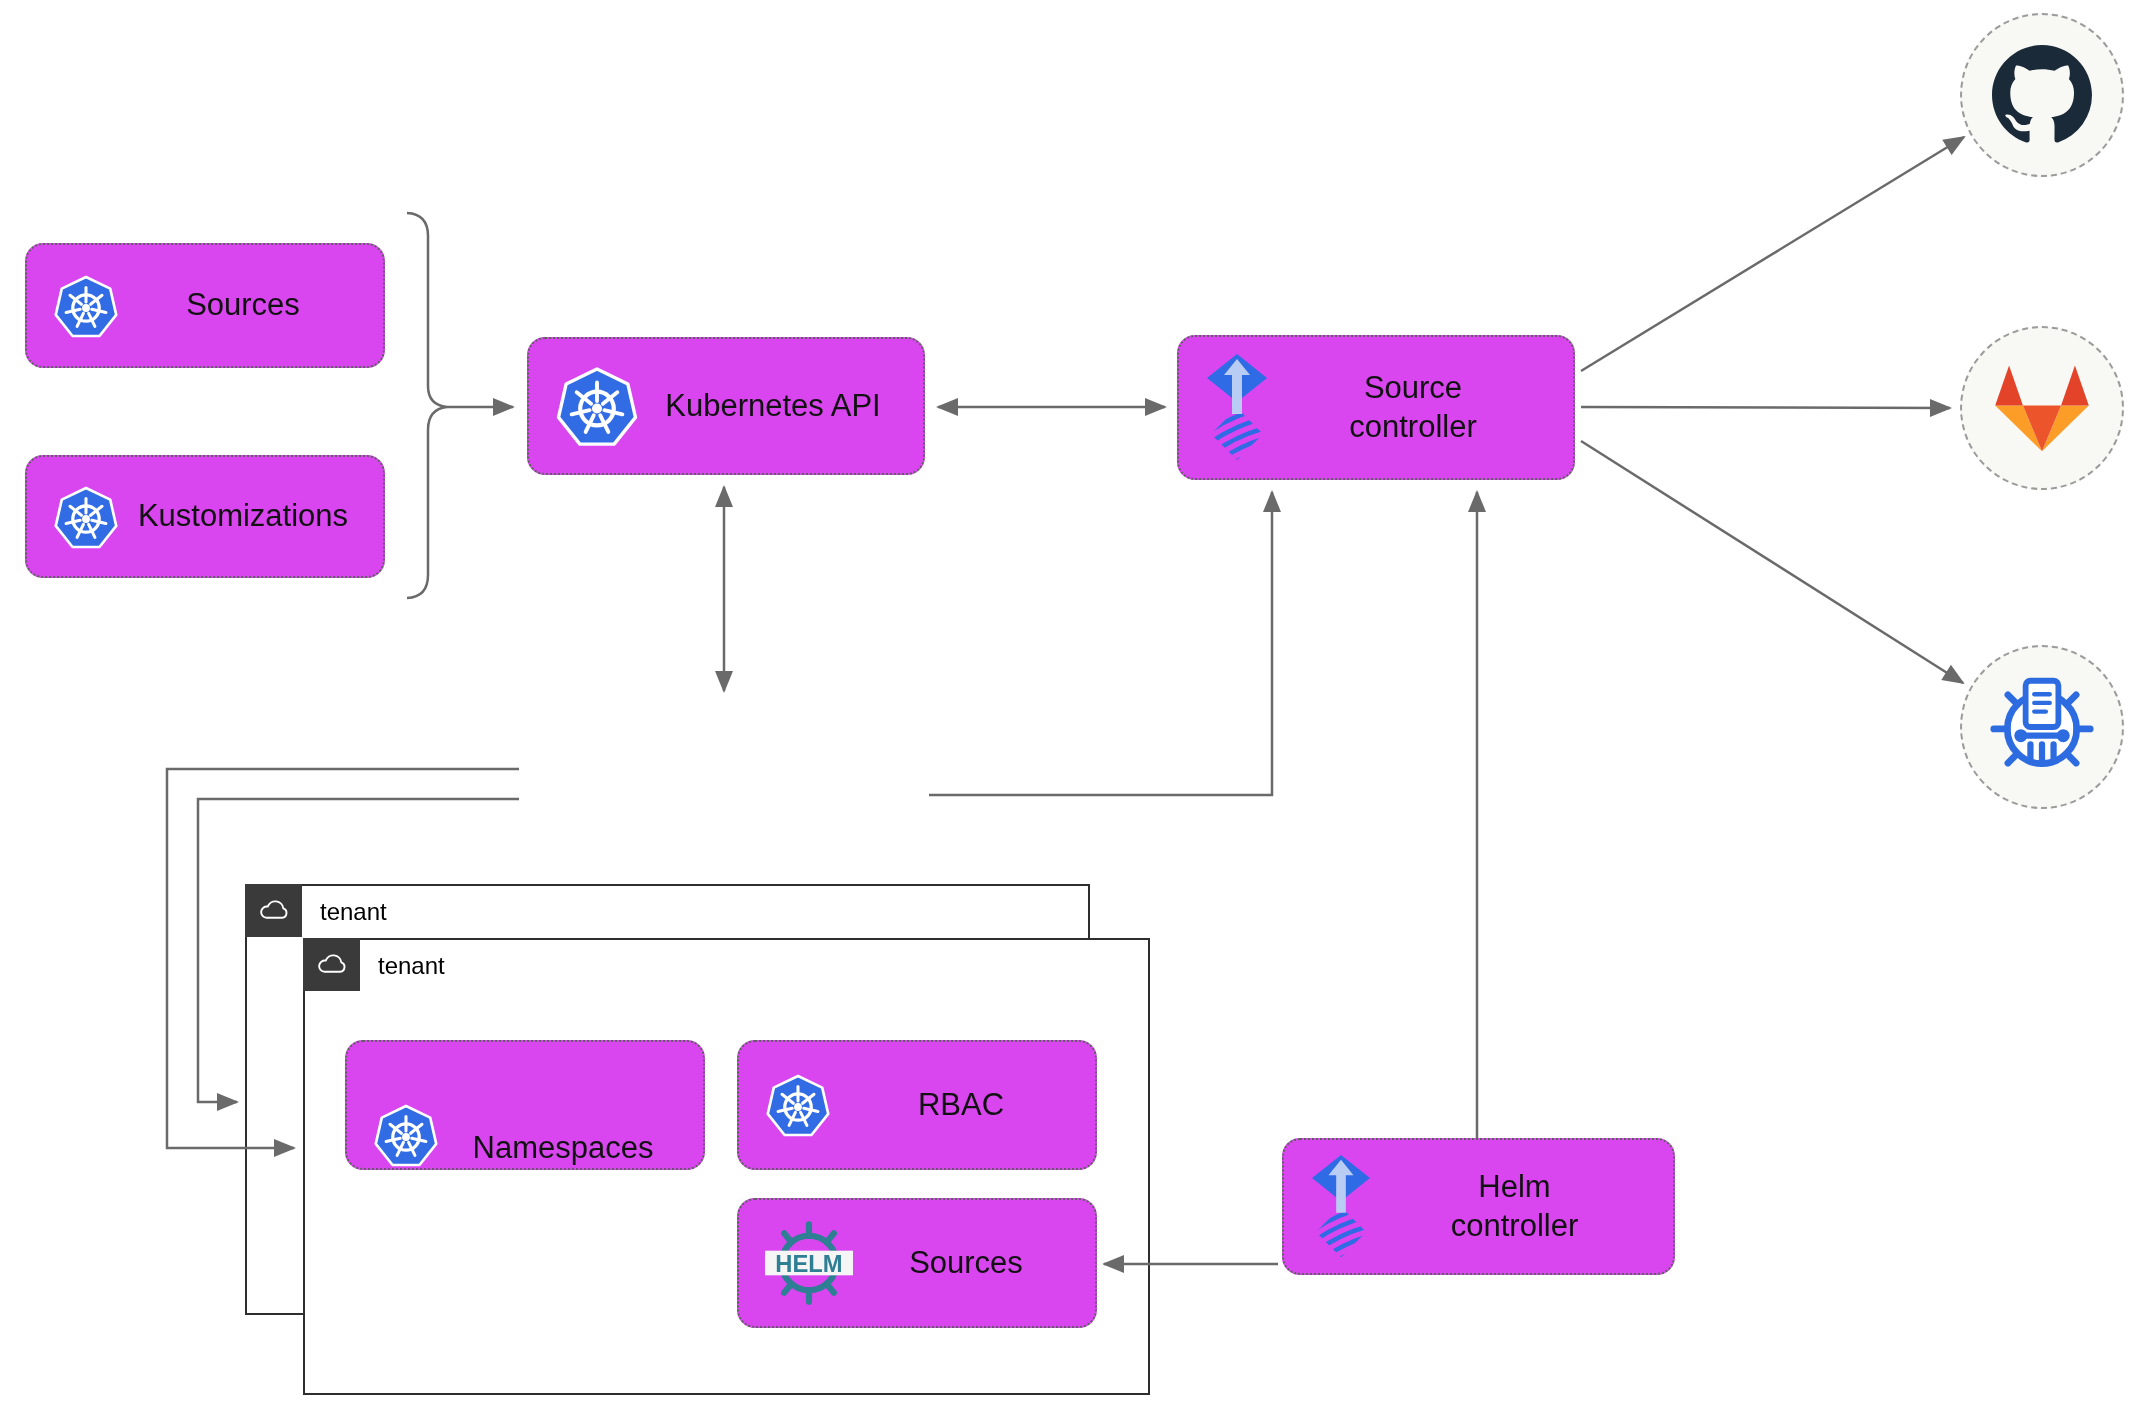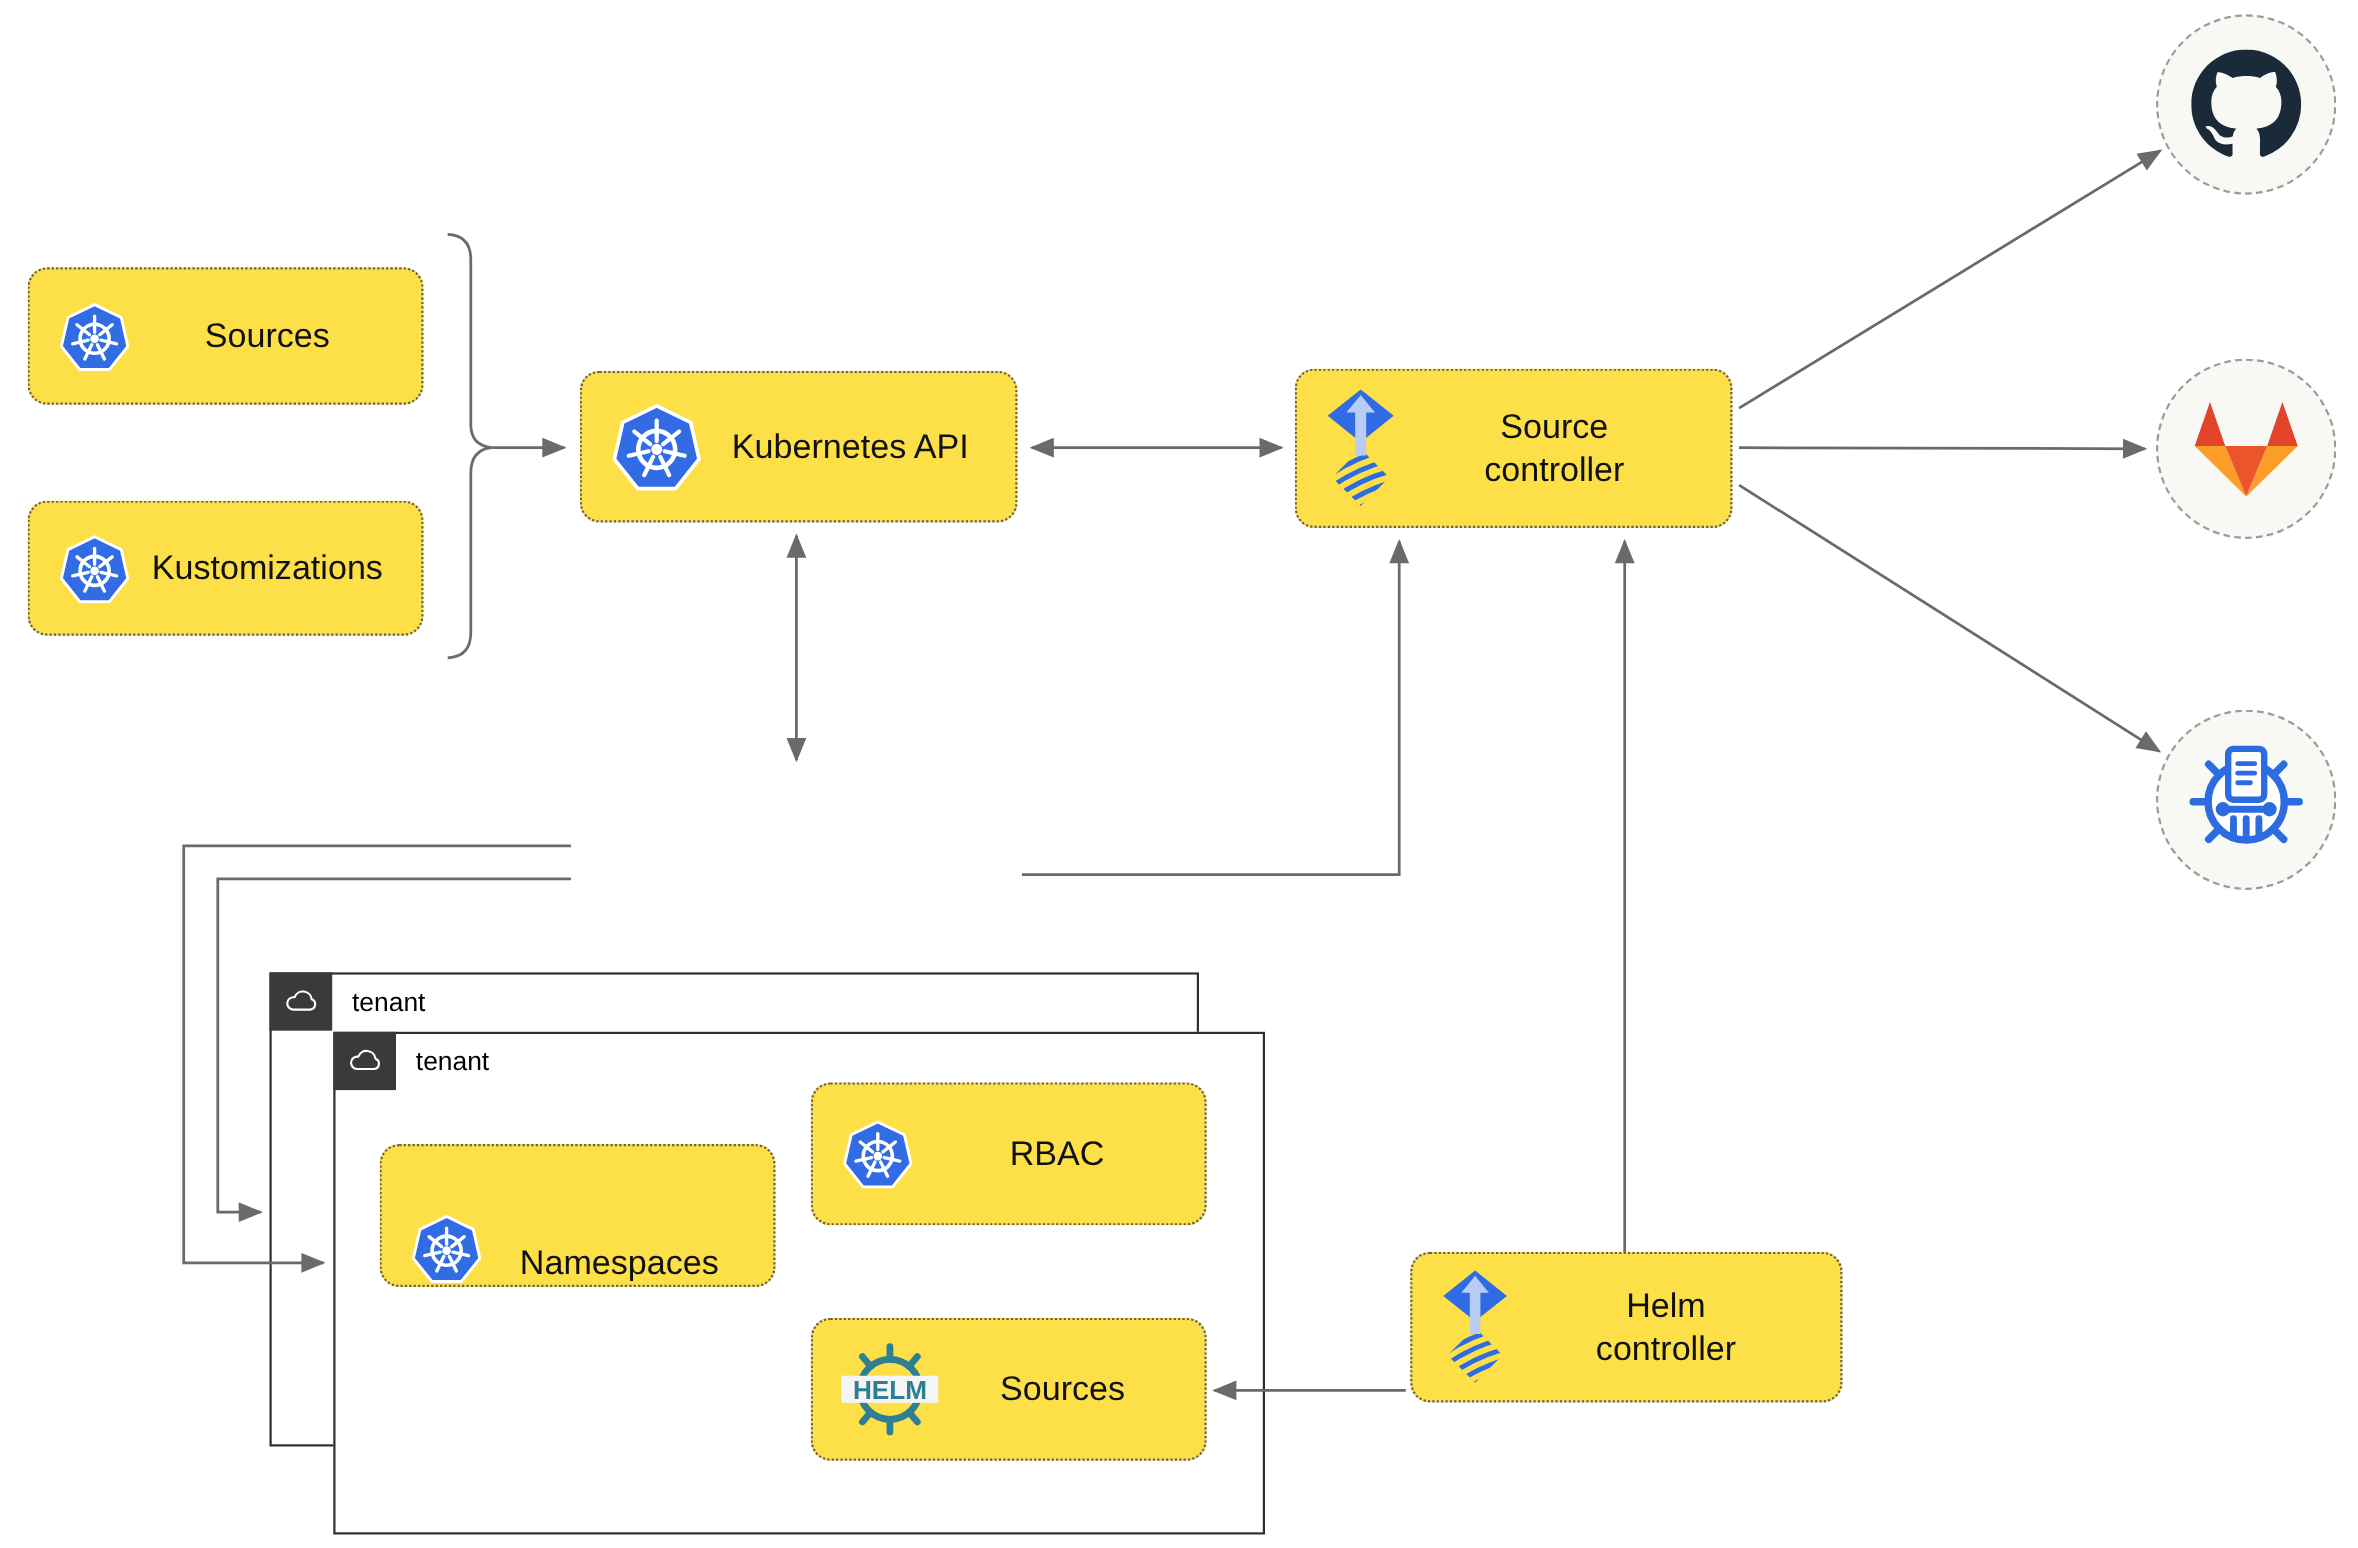--- a/index.html
+++ b/index.html
@@ -2,21 +2,21 @@
 <html><head>
 <meta charset="utf-8">
 <style>
   html,body{margin:0;padding:0;background:#ffffff;}
   .canvas{position:relative;width:2144px;height:1407px;background:#ffffff;
           font-family:"Liberation Sans",sans-serif;overflow:hidden;}
   svg{display:block;}
   .defs{position:absolute;width:0;height:0;overflow:hidden;}
 
   
-  .node{position:absolute;background:#fde047;border:2.4px dotted #5f5f5f;border-radius:18px;
+  .node{position:absolute;background:#d946ef;border:2.4px dotted #5f5f5f;border-radius:18px;
         display:flex;align-items:center;box-sizing:border-box;padding:0 16px 0 26px;}
   .node .nicon{flex:0 0 auto;display:flex;align-items:center;justify-content:center;}
   .node .nlabel{flex:1;text-align:center;font-size:31px;color:#111;line-height:1.25;}
   .node .nlabel.wrap{flex:none;width:200px;margin:0 auto;}
 
   
   .tenant{position:absolute;background:#ffffff;border:2.5px solid #2e2e2e;box-sizing:border-box;}
   .ttab{position:absolute;width:57px;height:53px;background:#3a3a3a;
         display:flex;align-items:center;justify-content:center;box-sizing:border-box;}
   .tlabel{position:absolute;font-size:24px;color:#000000;}
@@ -162,21 +162,21 @@
 
   <div class="node" style="left:345px;top:1040px;width:360px;height:130px;align-items:flex-end;">
     <span class="nicon">
       <svg width="66" height="66" viewBox="0 0 100 100">
           <use href="#k8s-icon"></use>
         </svg>
       </span>
     <span class="nlabel">Namespaces</span>
   </div>
 
-  <div class="node" style="left:737px;top:984px;width:360px;height:130px;gap:12px;">
+  <div class="node" style="left:737px;top:1040px;width:360px;height:130px;gap:12px;">
     <span class="nicon">
       <svg width="66" height="66" viewBox="0 0 100 100">
           <use href="#k8s-icon"></use>
         </svg>
       </span>
     <span class="nlabel">RBAC</span>
   </div>
 
 
   <div class="node" style="left:737px;top:1198px;width:360px;height:130px;">

